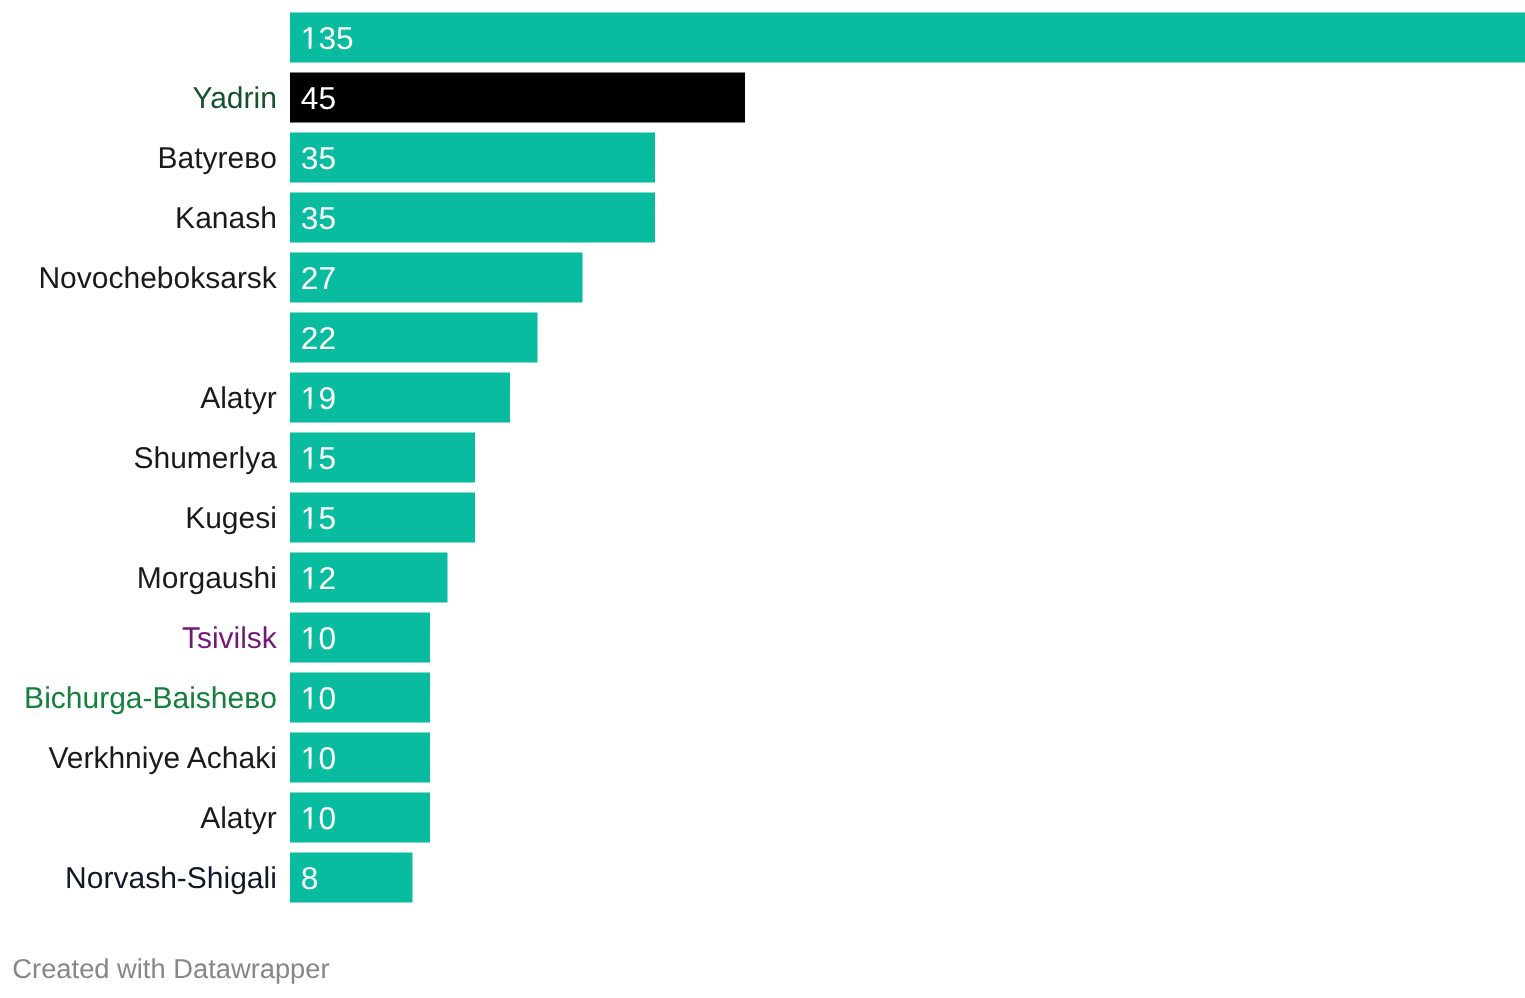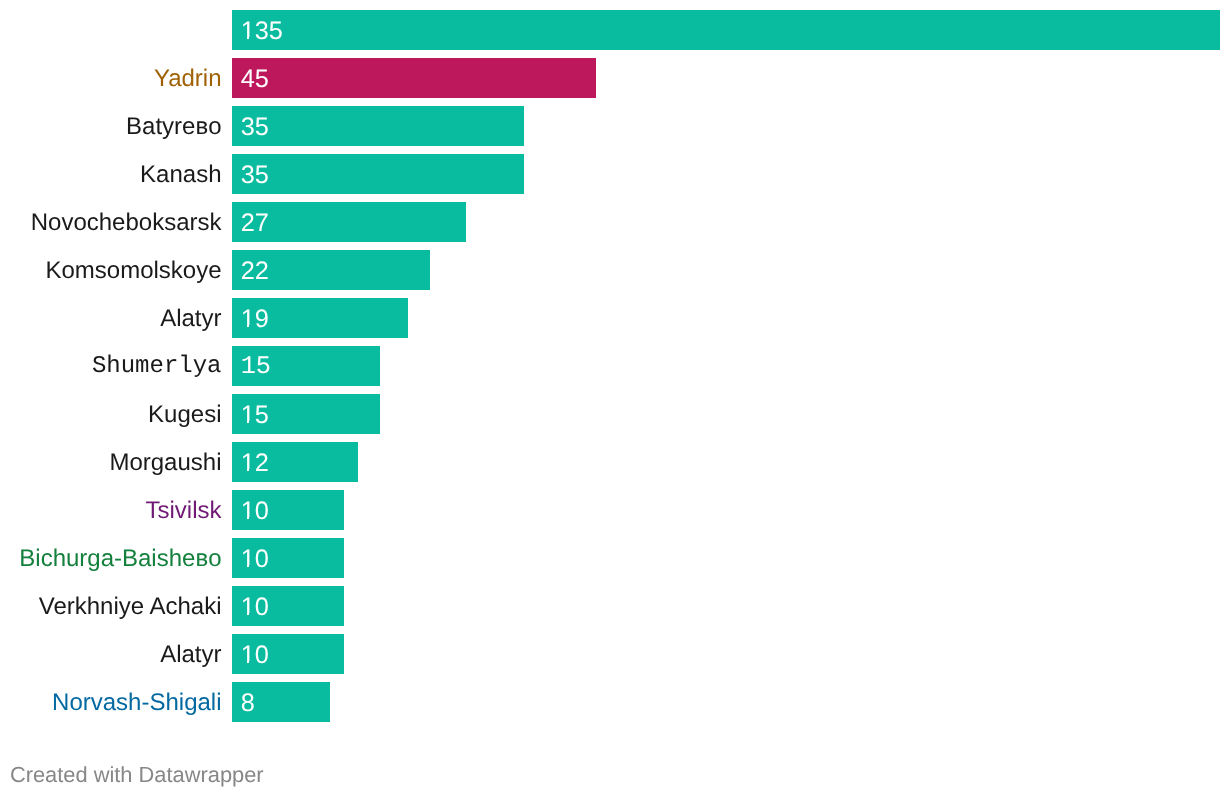--- a/index.html
+++ b/index.html
@@ -79,22 +79,22 @@
 
 <div id="chart">
   <div class="row" style="top: 10px; height: 40px;">
     <div class="bar" style="left: 232px; height: 40px; background: rgb(9, 188, 159); width: 976px;">
       <div class="bar-value" style="height: 40px; line-height: 40px; color: rgb(255, 255, 255);">135</div>
     <span class="serif-mask" style="left: 10.1646px; width: 4.88491px; top: 26.9987px; height: 3.09009px; background: rgb(9, 188, 159);"></span>
         <span class="serif-mask" style="left: 17.4855px; width: 4.53726px; top: 26.9987px; height: 3.09009px; background: rgb(9, 188, 159);"></span>
       </div>
   </div>
   <div class="row" style="top: 58px; height: 40px;">
-    <div class="row-label" style="height: 40px; line-height: 40px; color: #a16207;">Yadrin</div>
-    <div class="bar" style="left: 232px; height: 40px; background: #be185d; width: 324px;">
+    <div class="row-label" style="height: 40px; line-height: 40px; color: #14532d;">Yadrin</div>
+    <div class="bar" style="left: 232px; height: 40px; background: #000000; width: 324px;">
       <div class="bar-value" style="height: 40px; line-height: 40px; color: rgb(255, 255, 255);">45</div>
     </div>
   </div>
   <div class="row" style="top: 106px; height: 40px;">
     <div class="row-label" style="height: 40px; line-height: 40px; color: rgb(26, 26, 26);">Batyreвo</div>
     <div class="bar" style="left: 232px; height: 40px; background: rgb(9, 188, 159); width: 252px;">
       <div class="bar-value" style="height: 40px; line-height: 40px; color: rgb(255, 255, 255);">35</div>
     </div>
   </div>
   <div class="row" style="top: 154px; height: 40px;">
@@ -103,34 +103,33 @@
       <div class="bar-value" style="height: 40px; line-height: 40px; color: rgb(255, 255, 255);">35</div>
     </div>
   </div>
   <div class="row" style="top: 202px; height: 40px;">
     <div class="row-label" style="height: 40px; line-height: 40px; color: rgb(26, 26, 26);">Novocheboksarsk</div>
     <div class="bar" style="left: 232px; height: 40px; background: rgb(9, 188, 159); width: 194px;">
       <div class="bar-value" style="height: 40px; line-height: 40px; color: rgb(255, 255, 255);">27</div>
     </div>
   </div>
   <div class="row" style="top: 250px; height: 40px;">
-    <div class="row-label" style="height: 40px; line-height: 40px; color: rgb(26, 26, 26);">Komsomolskoye</div>
     <div class="bar" style="left: 232px; height: 40px; background: rgb(9, 188, 159); width: 158px;">
       <div class="bar-value" style="height: 40px; line-height: 40px; color: rgb(255, 255, 255);">22</div>
     </div>
   </div>
   <div class="row" style="top: 298px; height: 40px;">
     <div class="row-label" style="height: 40px; line-height: 40px; color: rgb(26, 26, 26);">Alatyr</div>
     <div class="bar" style="left: 232px; height: 40px; background: rgb(9, 188, 159); width: 136px;">
       <div class="bar-value" style="height: 40px; line-height: 40px; color: rgb(255, 255, 255);">19</div>
     <span class="serif-mask" style="left: 10.1646px; width: 4.88491px; top: 26.9987px; height: 3.09009px; background: rgb(9, 188, 159);"></span>
         <span class="serif-mask" style="left: 17.4855px; width: 4.53726px; top: 26.9987px; height: 3.09009px; background: rgb(9, 188, 159);"></span>
       </div>
   </div>
-  <div class="row" style="top: 346px; height: 40px; font-family: Liberation Mono, monospace;">
+  <div class="row" style="top: 346px; height: 40px;">
     <div class="row-label" style="height: 40px; line-height: 40px; color: rgb(26, 26, 26);">Shumerlya</div>
     <div class="bar" style="left: 232px; height: 40px; background: rgb(9, 188, 159); width: 108px;">
       <div class="bar-value" style="height: 40px; line-height: 40px; color: rgb(255, 255, 255);">15</div>
     <span class="serif-mask" style="left: 10.1646px; width: 4.88491px; top: 26.9987px; height: 3.09009px; background: rgb(9, 188, 159);"></span>
         <span class="serif-mask" style="left: 17.4855px; width: 4.53726px; top: 26.9987px; height: 3.09009px; background: rgb(9, 188, 159);"></span>
       </div>
   </div>
   <div class="row" style="top: 394px; height: 40px;">
     <div class="row-label" style="height: 40px; line-height: 40px; color: rgb(26, 26, 26);">Kugesi</div>
     <div class="bar" style="left: 232px; height: 40px; background: rgb(9, 188, 159); width: 108px;">
@@ -173,20 +172,20 @@
   </div>
   <div class="row" style="top: 634px; height: 40px;">
     <div class="row-label" style="height: 40px; line-height: 40px; color: rgb(26, 26, 26);">Alatyr</div>
     <div class="bar" style="left: 232px; height: 40px; background: rgb(9, 188, 159); width: 72px;">
       <div class="bar-value" style="height: 40px; line-height: 40px; color: rgb(255, 255, 255);">10</div>
     <span class="serif-mask" style="left: 10.1646px; width: 4.88491px; top: 26.9987px; height: 3.09009px; background: rgb(9, 188, 159);"></span>
         <span class="serif-mask" style="left: 17.4855px; width: 4.53726px; top: 26.9987px; height: 3.09009px; background: rgb(9, 188, 159);"></span>
       </div>
   </div>
   <div class="row" style="top: 682px; height: 40px;">
-    <div class="row-label" style="height: 40px; line-height: 40px; color: #0369a1;">Norvash-Shigali</div>
+    <div class="row-label" style="height: 40px; line-height: 40px; color: #0f172a;">Norvash-Shigali</div>
     <div class="bar" style="left: 232px; height: 40px; background: rgb(9, 188, 159); width: 58px;">
       <div class="bar-value" style="height: 40px; line-height: 40px; color: rgb(255, 255, 255);">8</div>
     </div>
   </div>
 </div>
 
 <div id="footer" style="color: rgb(135, 135, 135);">Created with Datawrapper</div>
 
 </body></html>

